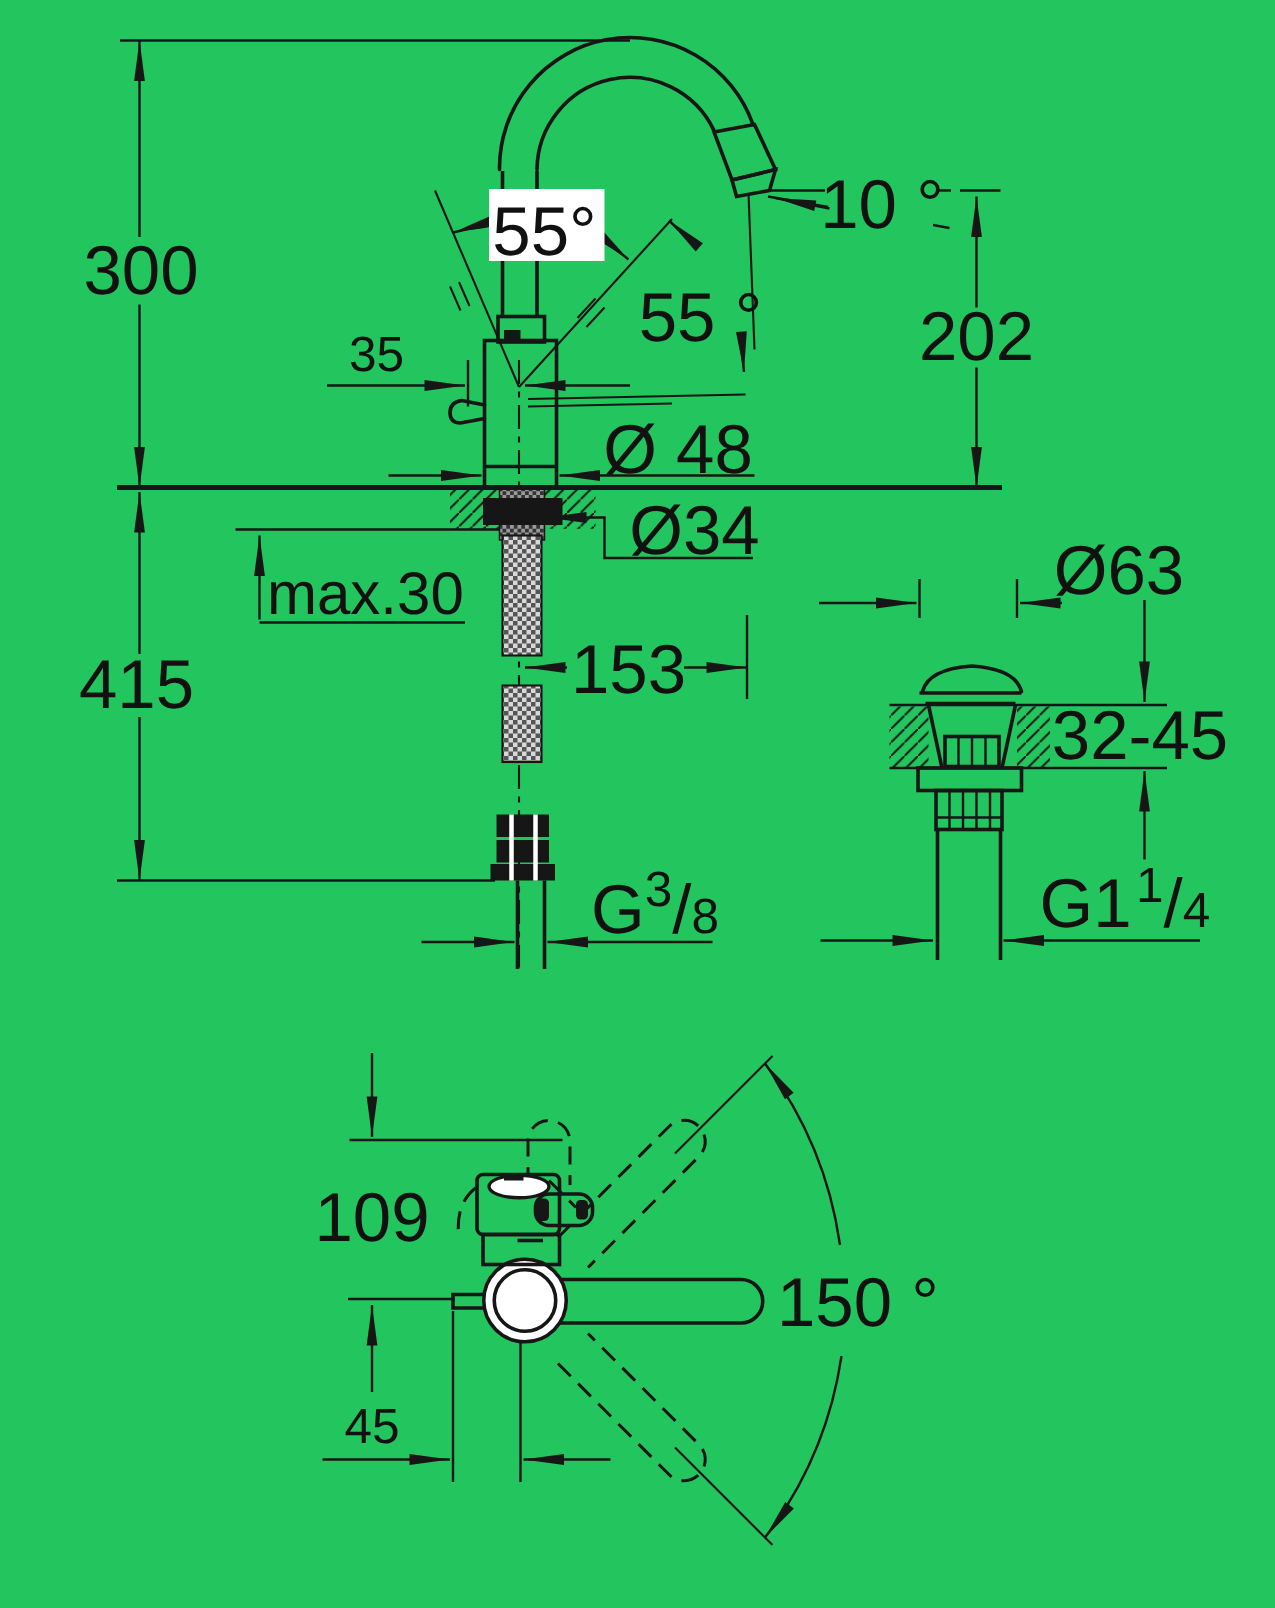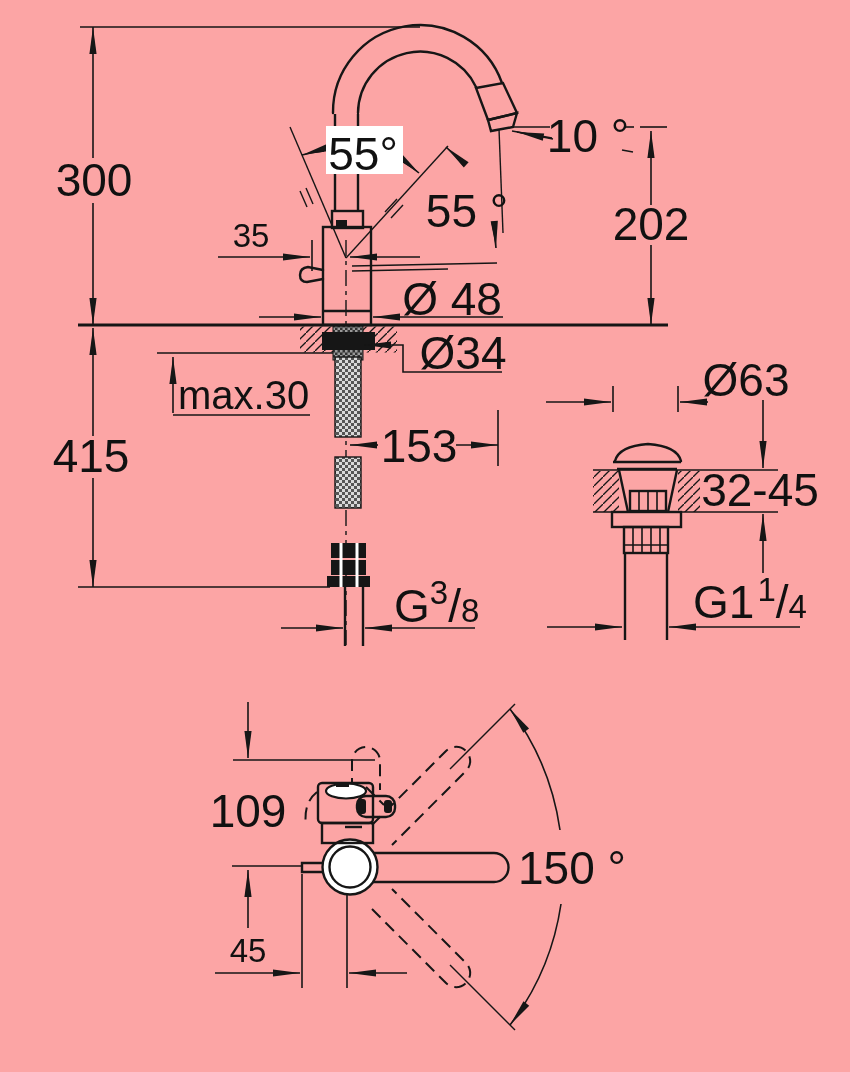--- a/index.html
+++ b/index.html
@@ -1,16 +1,16 @@
 <!DOCTYPE html>
 <html><head>
 <meta charset="utf-8">
 <style>
   html,body{margin:0;padding:0;background:#ffffff;}
-  .stage{width:850px;height:1072px;background:#fca5a5;position:relative;}
+  .stage{width:850px;height:1072px;background:#22c55e;position:relative;}
   svg{display:block;}
   .ol{stroke:#161616;stroke-width:2.4;fill:none;stroke-linecap:round;}
   .olsq{stroke:#161616;stroke-width:2.4;fill:none;stroke-linecap:butt;}
   .thick{stroke:#161616;stroke-width:3.2;fill:none;}
   .dim{stroke:#161616;stroke-width:1.6;fill:none;}
   .thin{stroke:#161616;stroke-width:1.4;fill:none;}
   .dash{stroke:#161616;stroke-width:2;fill:none;stroke-dasharray:12 7;}
   .cl{stroke:#161616;stroke-width:1.4;fill:none;stroke-dasharray:16 5 4 5;}
   .blk{fill:#161616;stroke:none;}
   .wht{fill:#ffffff;stroke:none;}

